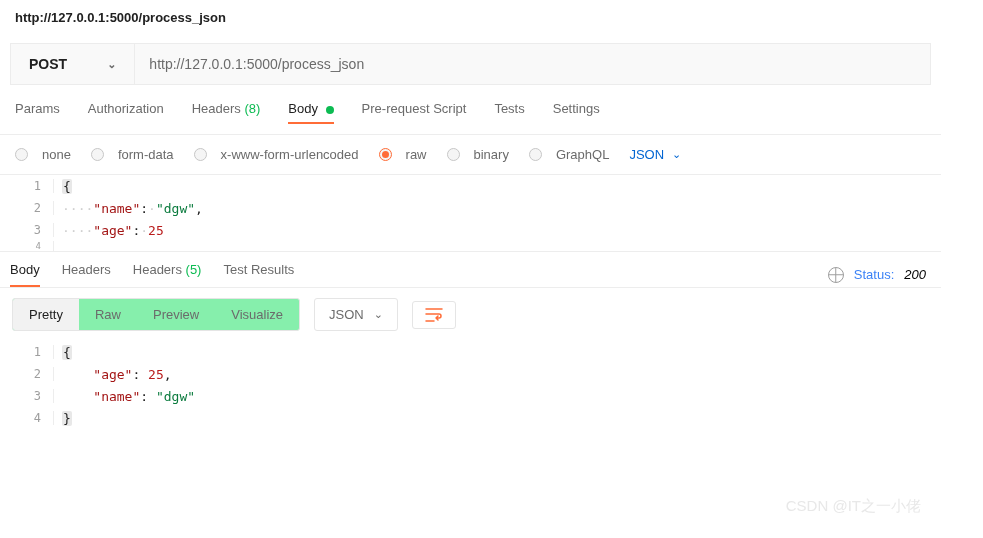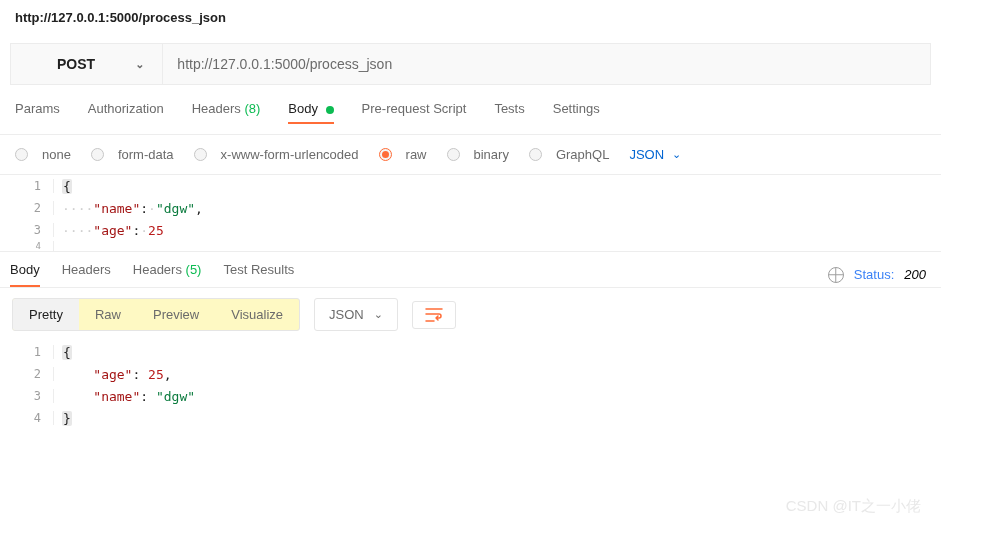--- a/index.html
+++ b/index.html
@@ -1,18 +1,18 @@
 <!DOCTYPE html>
 <html><head>
 <meta charset="utf-8">
 <style>
 * { box-sizing: border-box; margin: 0; padding: 0; }
 body { font-family: -apple-system, BlinkMacSystemFont, "Segoe UI", Arial, sans-serif; font-size: 13px; color: #212121; background: #fff; width: 983px; }
 .title-bar { padding: 10px 15px; font-weight: 600; font-size: 13px; }
-.request-bar { display: flex; margin: 8px 10px 0 10px; border: 1px solid #ececec; background: #f9f9f9; padding-left: 28px; }
+.request-bar { display: flex; margin: 8px 10px 0 10px; border: 1px solid #ececec; background: #f9f9f9; }
 .method-select { display: flex; align-items: center; padding: 12px 18px; font-weight: 600; font-size: 14px; border-right: 1px solid #ececec; cursor: pointer; }
 .method-select .chev { margin-left: 40px; color: #6b6b6b; font-size: 11px; }
 .url-input { flex: 1; padding: 12px 14px; color: #6b6b6b; font-size: 14px; }
 .tabs { display: flex; gap: 28px; padding: 16px 15px 10px 15px; font-size: 13px; color: #6b6b6b; border-bottom: 1px solid #ededed; }
 .tab { cursor: pointer; padding-bottom: 6px; }
 .tab.active { color: #212121; border-bottom: 2px solid #ff6c37; }
 .green-count { color: #0cbb52; }
 .green-dot { display: inline-block; width: 8px; height: 8px; border-radius: 50%; background: #0cbb52; margin-left: 4px; vertical-align: middle; }
 .body-opts { display: flex; align-items: center; gap: 20px; padding: 12px 15px; border-bottom: 1px solid #ededed; font-size: 13px; color: #6b6b6b; }
 .radio { display: flex; align-items: center; gap: 14px; cursor: pointer; }
@@ -36,21 +36,21 @@
 .resp-tab { cursor: pointer; padding-bottom: 8px; }
 .resp-tab.active { color: #212121; border-bottom: 2px solid #ff6c37; }
 .resp-right { display: flex; align-items: center; gap: 10px; color: #6b6b6b; font-size: 13px; }
 .globe { width: 16px; height: 16px; border: 1.5px solid #9e9e9e; border-radius: 50%; position: relative; }
 .globe::before, .globe::after { content: ""; position: absolute; background: #9e9e9e; }
 .globe::before { left: 0; right: 0; top: 50%; height: 1.5px; transform: translateY(-50%); }
 .globe::after { top: 0; bottom: 0; left: 50%; width: 1.5px; transform: translateX(-50%); }
 .status-label { color: #3b82f6; }
 .status-code { color: #000000; font-style: italic; }
 .resp-toolbar { display: flex; align-items: center; gap: 14px; padding: 10px 12px; }
-.btn-group { display: flex; border: 1px solid #e5e5e5; border-radius: 3px; background: #fef9c3; overflow: hidden; }
+.btn-group { display: flex; border: 1px solid #e5e5e5; border-radius: 3px; background: #86efac; overflow: hidden; }
 .btn { padding: 8px 16px; font-size: 13px; color: #6b6b6b; cursor: pointer; }
 .btn.active { background: #f2f2f2; color: #212121; }
 .sel-box { display: flex; align-items: center; gap: 10px; border: 1px solid #e5e5e5; border-radius: 3px; padding: 8px 14px; font-size: 13px; color: #6b6b6b; cursor: pointer; }
 .icon-btn { border: 1px solid #e5e5e5; border-radius: 3px; padding: 6px 12px; cursor: pointer; color: #ff6c37; display: flex; align-items: center; }
 .watermark { position: absolute; right: 20px; top: 497px; color: #e8e8e8; font-size: 15px; z-index: 1; pointer-events: none; }
 .container { position: relative; width: 941px; height: 538px; }
 </style>
 </head>
 <body>
 <div class="container">

